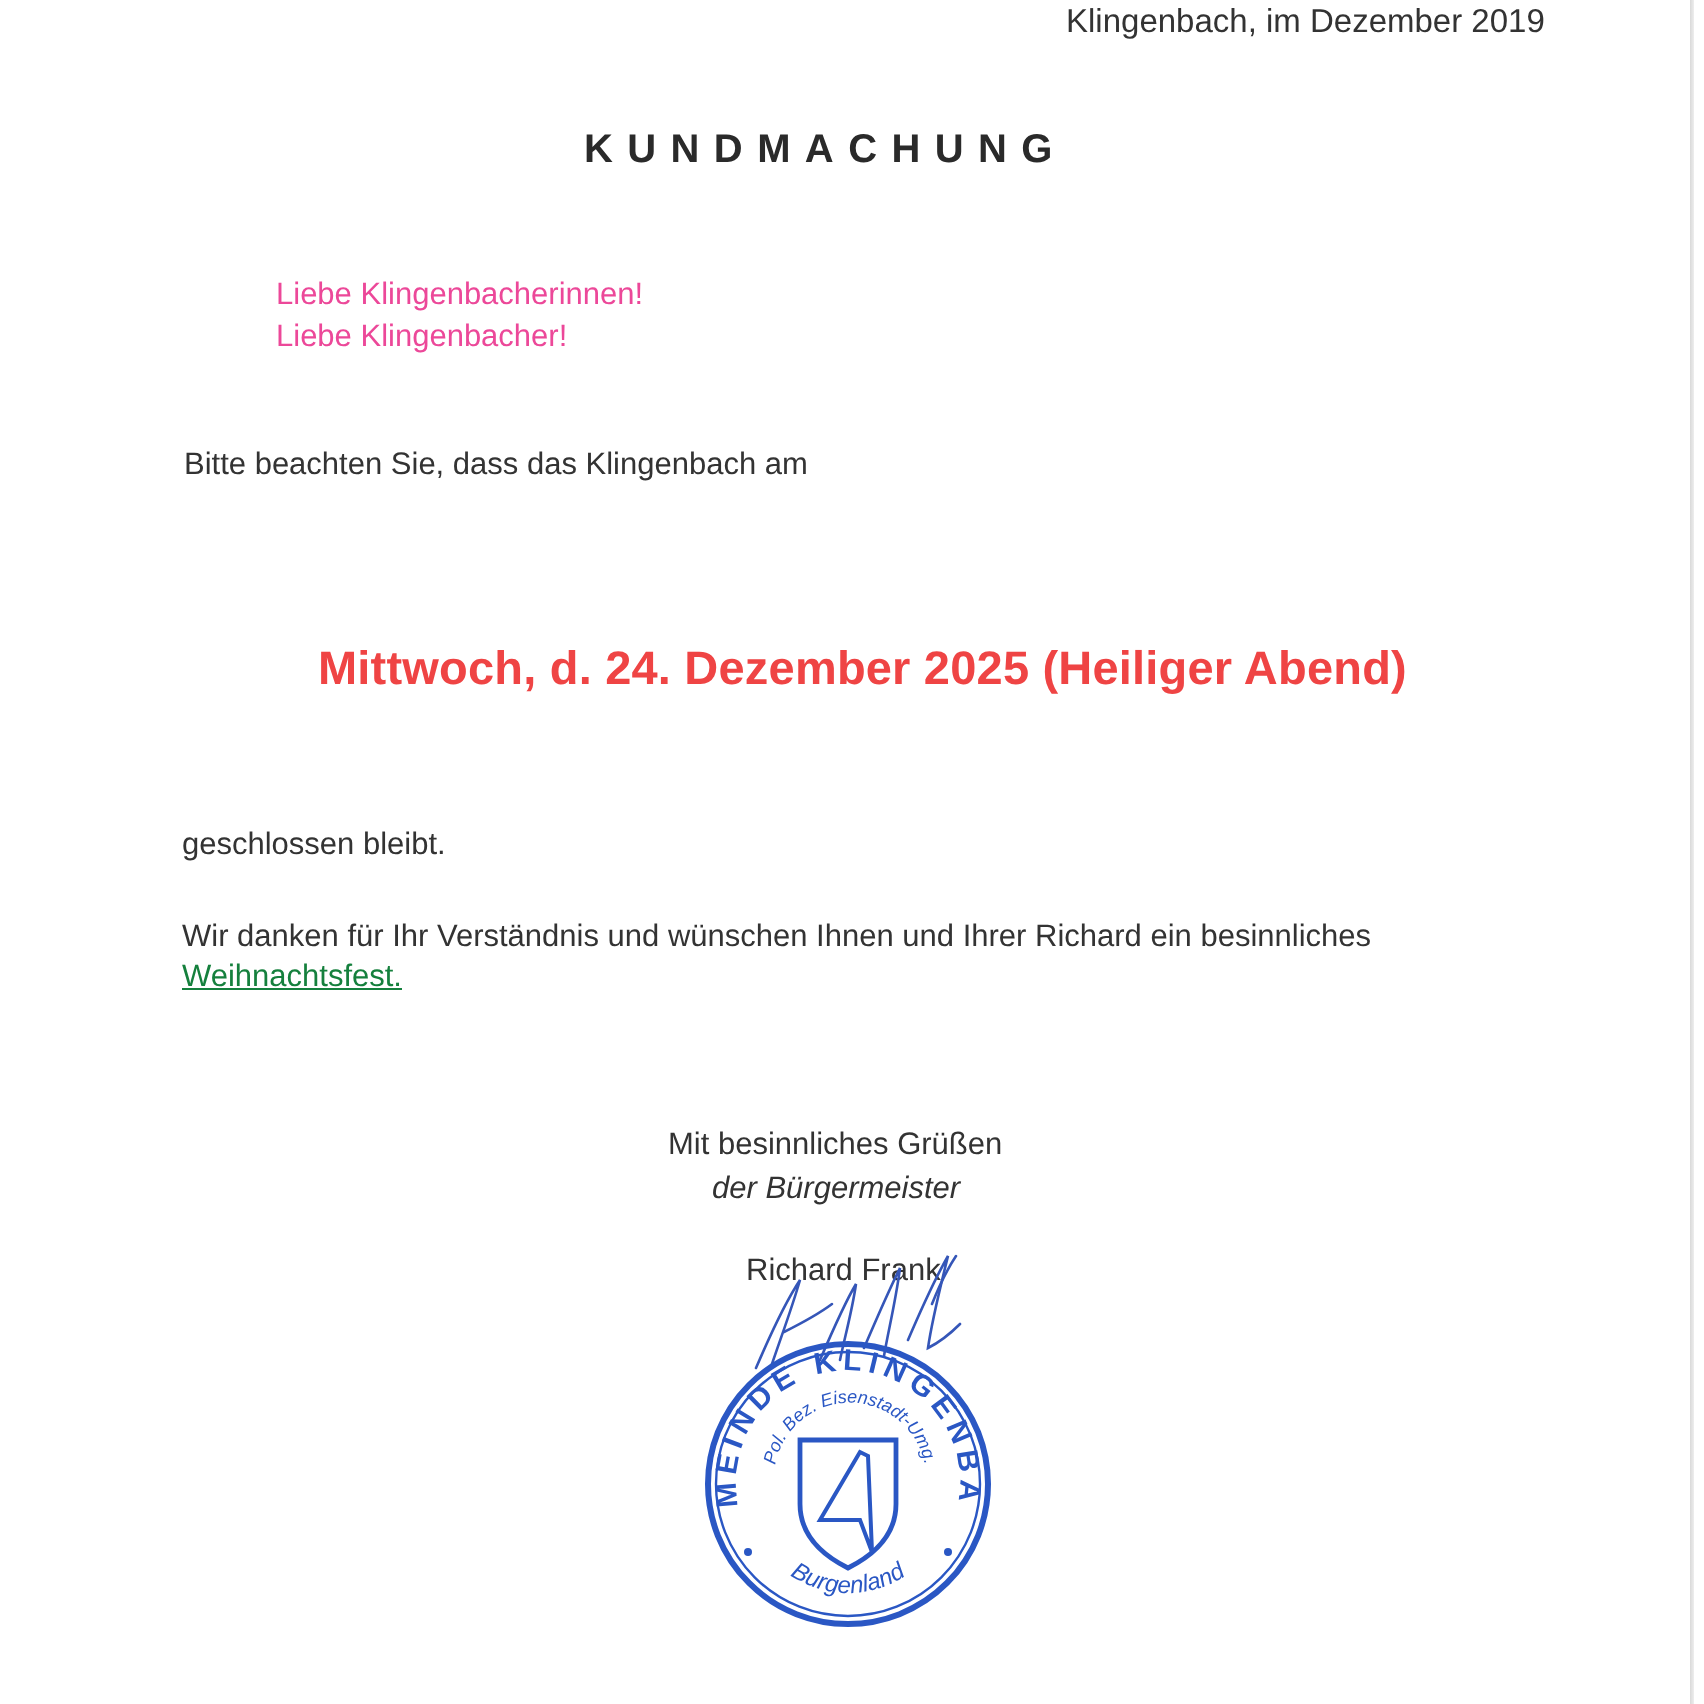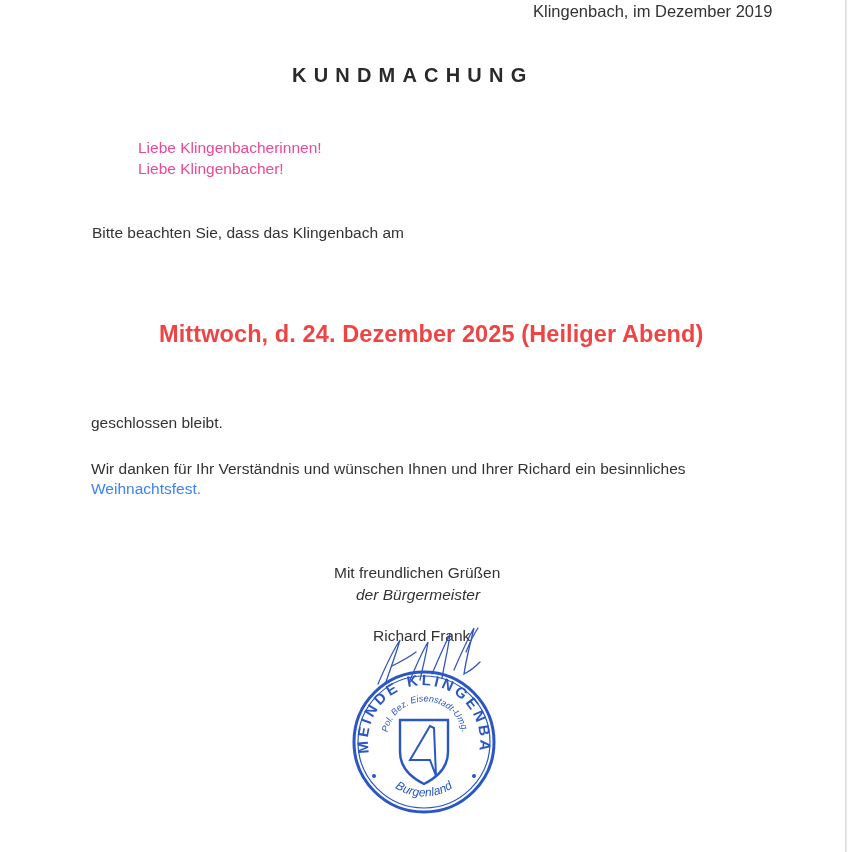--- a/index.html
+++ b/index.html
@@ -22,21 +22,21 @@
   .greet { left:94px; font-size:15.5px; color:#ec4899;margin-left:44px; }
   .g1 { top:139px; }
   .g2 { top:160px; }
   .intro { left:92px; top:224px; font-size:15.5px; color:#333; }
   .headline {
     left:159px; top:321px; font-size:23.5px; font-weight:bold; color:#ef4444;
     letter-spacing:0.1px;
   }
   .closed { left:91px; top:414px; font-size:15.5px; color:#333; }
   .thanks1 { left:91px; top:460px; font-size:15.5px; color:#333; }
-  .thanks2 { left:91px; top:480px; font-size:15.5px; color:#3b82f6; }
+  .thanks2 { left:91px; top:480px; font-size:15.5px; color:#15803d;text-decoration:underline; }
   .regards { left:334px; top:564px; font-size:15.5px; color:#333; }
   .role { left:356px; top:586px; font-size:15.5px; color:#333;font-style:italic; }
   .name { left:373px; top:627px; font-size:15.5px; color:#333; }
   .signature { position:absolute; left:370px; top:622px; width:120px; height:70px; }
   .stamp { position:absolute; left:350px; top:668px; width:148px; height:148px; }
 </style>
 </head>
 <body>
 
 <div class="page-edge"></div>
@@ -49,21 +49,21 @@
 
 <div class="t intro">Bitte beachten Sie, dass das Klingenbach am</div>
 
 <div class="t headline">Mittwoch, d. 24. Dezember 2025 (Heiliger Abend)</div>
 
 <div class="t closed">geschlossen bleibt.</div>
 
 <div class="t thanks1">Wir danken für Ihr Verständnis und wünschen Ihnen und Ihrer Richard ein besinnliches</div>
 <div class="t thanks2">Weihnachtsfest.</div>
 
-<div class="t regards">Mit freundlichen Grüßen</div>
+<div class="t regards">Mit besinnliches Grüßen</div>
 <div class="t role">der Bürgermeister</div>
 <div class="t name">Richard Frank</div>
 
 <svg class="signature" viewBox="0 0 120 70">
   <g fill="none" stroke="#3556b8" stroke-width="1.3" stroke-linecap="round">
     <path d="M8 62 C14 48, 22 30, 30 18 C26 32, 20 48, 16 60"></path>
     <path d="M22 44 C30 40, 38 36, 46 30"></path>
     <path d="M40 58 C46 44, 52 30, 58 20 C56 34, 52 48, 50 58"></path>
     <path d="M62 52 C68 38, 74 24, 80 12 C78 28, 74 44, 72 56"></path>
     <path d="M84 48 C90 34, 96 20, 104 6 C100 22, 96 38, 94 52 C98 50, 104 46, 110 40"></path>

